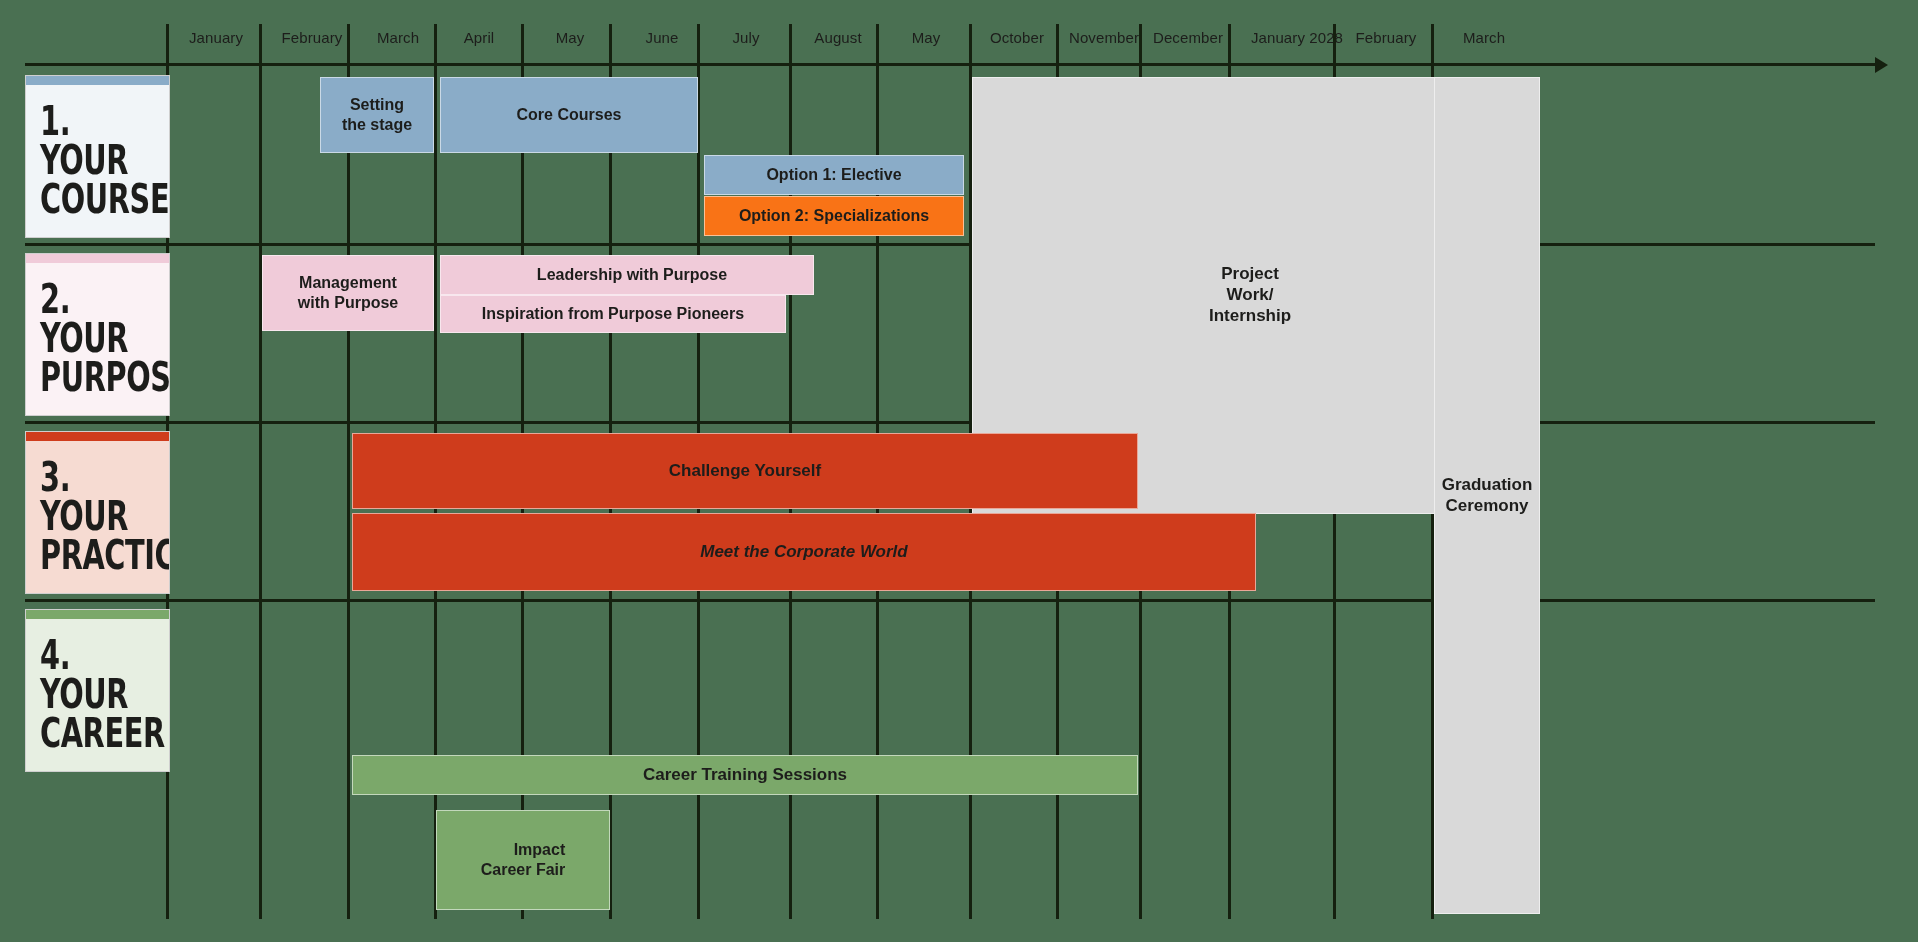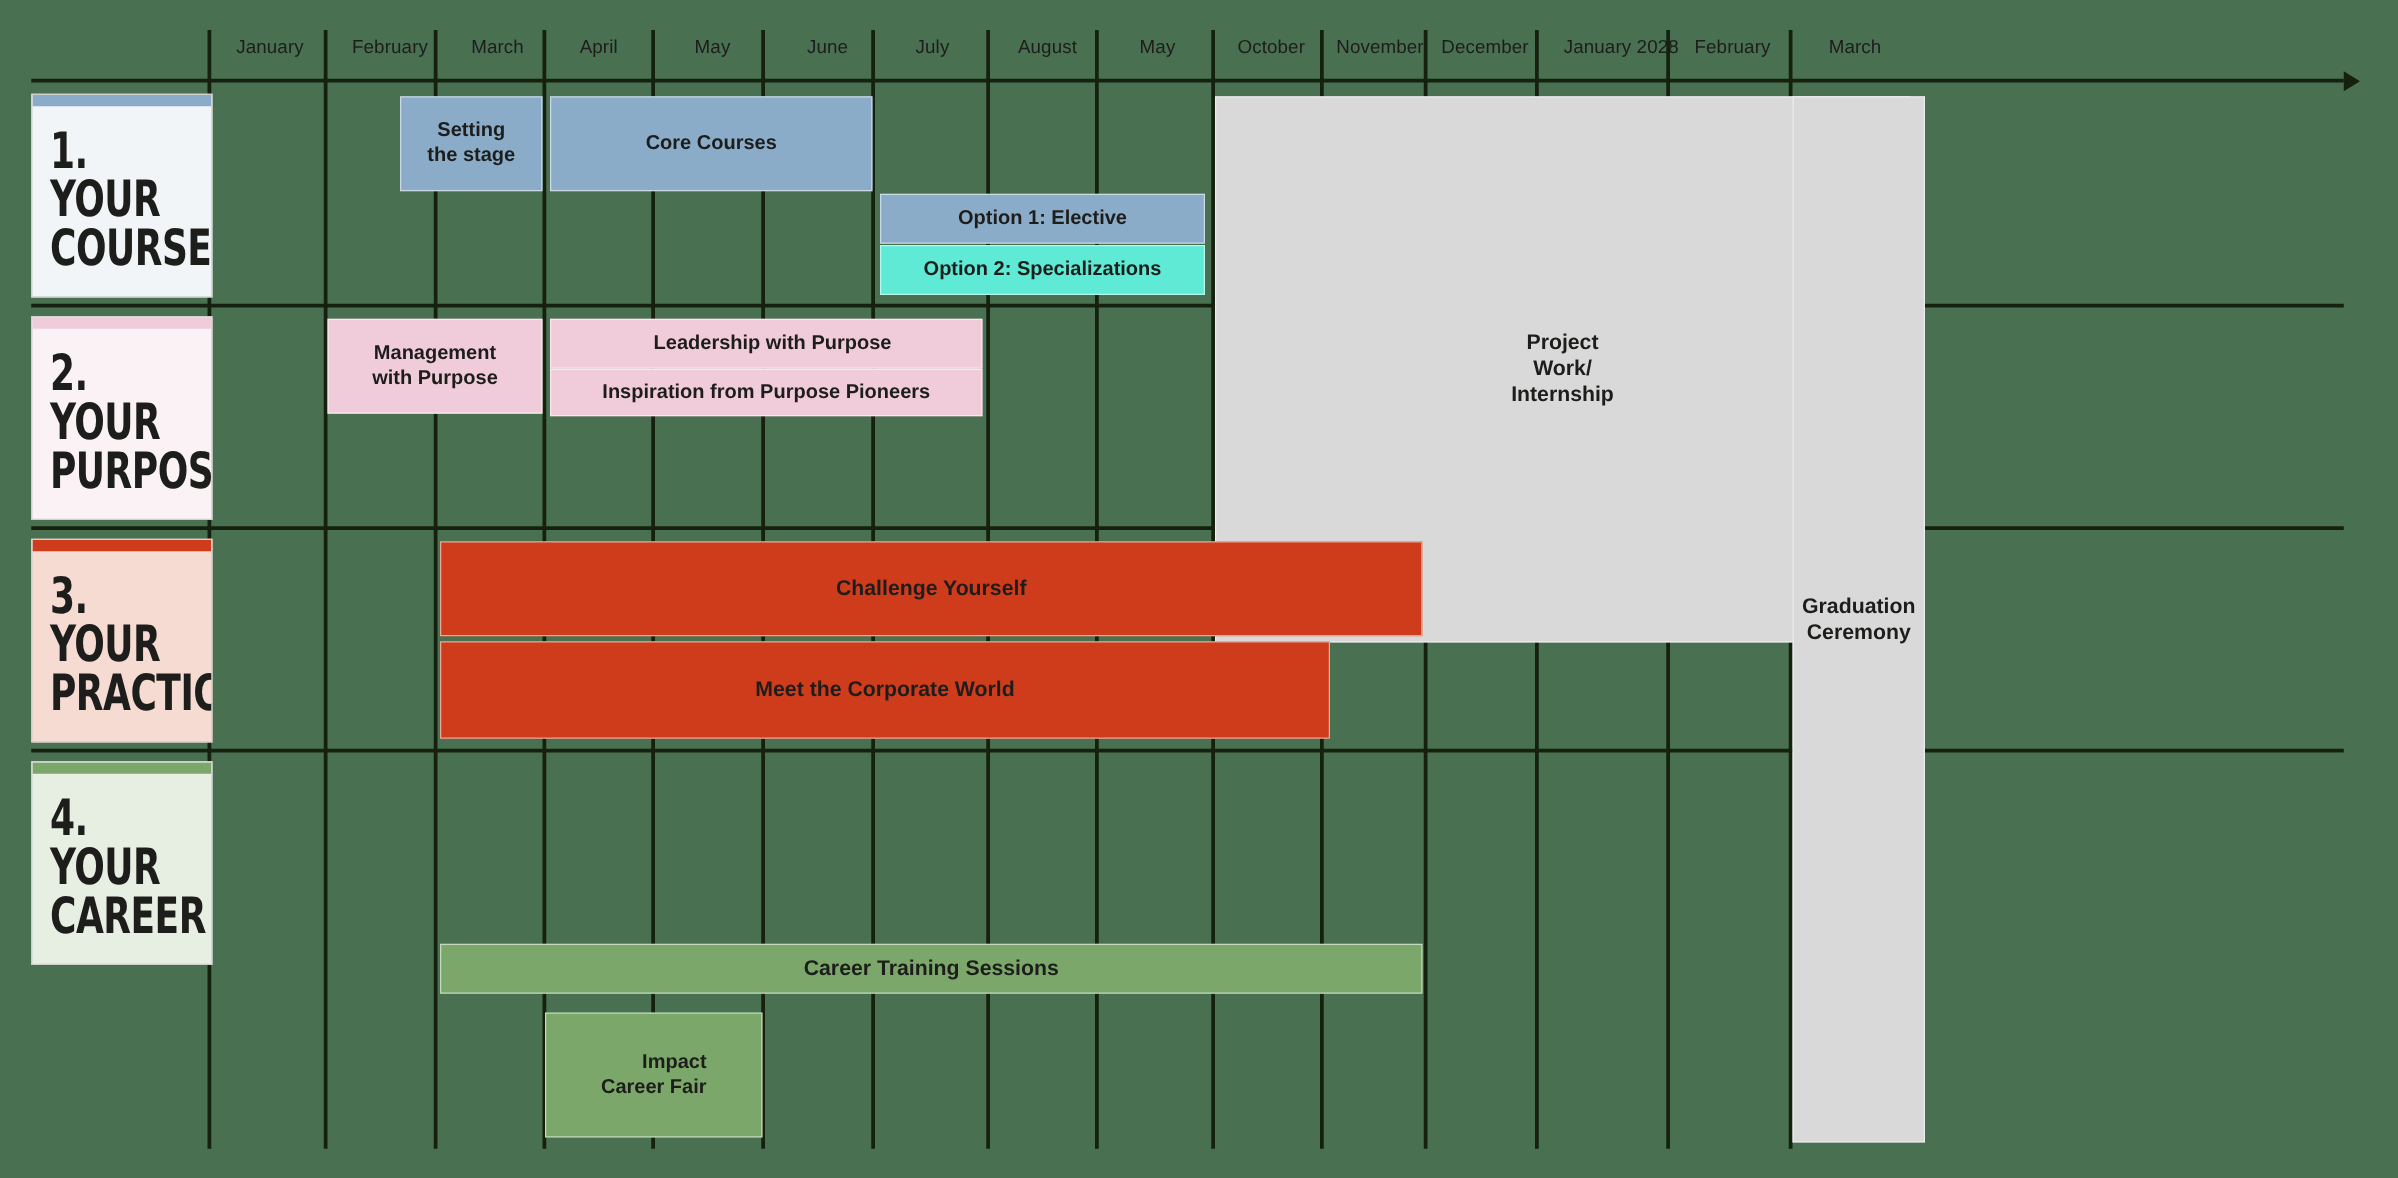--- a/index.html
+++ b/index.html
@@ -187,31 +187,31 @@
   <div class="bar big" style="left:1434px;top:77px;width:106px;height:837px;background:#d9d9d9;">Graduation
 Ceremony</div>
 
   <div class="bar" style="left:320px;top:77px;width:114px;height:76px;background:#8aacc8;">Setting
 the stage</div>
 
   <div class="bar" style="left:440px;top:77px;width:258px;height:76px;background:#8aacc8;">Core Courses</div>
 
   <div class="bar" style="left:704px;top:155px;width:260px;height:40px;background:#8aacc8;">Option 1: Elective</div>
 
-  <div class="bar" style="left:704px;top:196px;width:260px;height:40px;background:#5eead4;">Option 2: Specializations</div>
+  <div class="bar" style="left:704px;top:196px;width:260px;height:40px;background:#f97316;">Option 2: Specializations</div>
 
   <div class="bar" style="left:262px;top:255px;width:172px;height:76px;background:#f0cbd9;">Management
 with Purpose</div>
 
-  <div class="bar" style="left:440px;top:255px;width:346px;height:40px;background:#f0cbd9;padding-left:16px;">Leadership with Purpose</div>
+  <div class="bar" style="left:440px;top:255px;width:374px;height:40px;background:#f0cbd9;padding-left:16px;">Leadership with Purpose</div>
 
   <div class="bar" style="left:440px;top:295px;width:346px;height:38px;background:#f0cbd9;">Inspiration from Purpose Pioneers</div>
 
   <div class="bar big" style="left:352px;top:433px;width:786px;height:76px;background:#cf3c1c;">Challenge Yourself</div>
 
-  <div class="bar big" style="left:352px;top:513px;width:712px;height:78px;background:#cf3c1c;">Meet the Corporate World</div>
+  <div class="bar big" style="left:352px;top:513px;width:904px;height:78px;background:#cf3c1c;font-style:italic;">Meet the Corporate World</div>
 
   <div class="bar big" style="left:352px;top:755px;width:786px;height:40px;background:#7ba86a;">Career Training Sessions</div>
 
   <div class="bar" style="left:436px;top:810px;width:174px;height:100px;background:#7ba86a;text-align:right;">Impact
 Career Fair</div>
 
 </div>
 
 </body></html>

